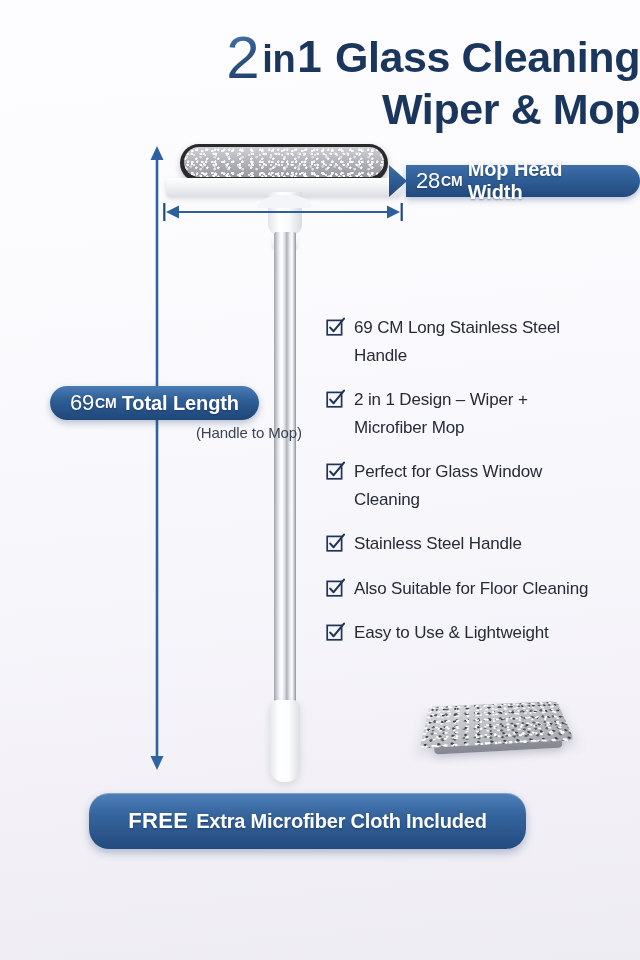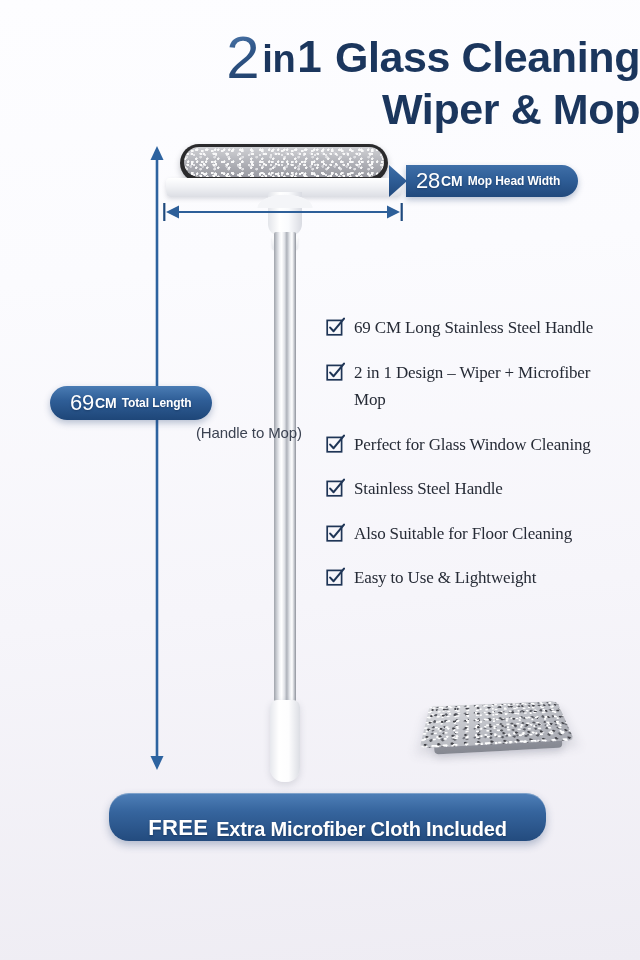--- a/index.html
+++ b/index.html
@@ -133,38 +133,38 @@
     clip-path:polygon(0 0,100% 50%,0 100%);
   }
   .badge-69{
     left:50px; top:386px; height:34px; padding:12px 20px;
     border-radius:17px;
     background:linear-gradient(180deg,#4a7cb4 0%,#2f5e97 42%,#1e4678 100%);
     box-shadow:0 3px 7px rgba(30,60,110,.3);
   }
   .num{ font-size:22px; font-weight:400; letter-spacing:-0.3px; }
   .unit{ font-size:14px; font-weight:700; margin-left:1px; }
-  .btxt{ font-size:12px; font-weight:600; margin-left:5px; letter-spacing:-0.1px; }
+  .btxt{ font-size:20px; font-weight:600; margin-left:5px; letter-spacing:-0.1px; }
   .sub-note{
     position:absolute; left:0; top:424px; width:302px; text-align:right;
     font-size:15px; color:#3c4352; letter-spacing:-0.1px;
   }
 
   
-  .features{ position:absolute; left:326px; top:314px; width:268px;font-family:Liberation Serif, serif; }
+  .features{ position:absolute; left:326px; top:314px; width:268px; }
   .feat{ display:flex; align-items:flex-start; margin-bottom:17px; }
   .chk{ flex:0 0 auto; width:19px; height:19px; margin:3px 9px 0 0; position:relative; }
   .feat-txt{
     font-size:17px; line-height:1.62; color:#262b36; letter-spacing:-0.15px;
   }
 
   
   .free-banner{
-    position:absolute; left:109px; top:793px; width:437px; height:48px;
-    border-radius:20px; display:flex; align-items:flex-end; justify-content:center;
+    position:absolute; left:89px; top:793px; width:437px; height:56px;
+    border-radius:20px; display:flex; align-items:center; justify-content:center;
     background:linear-gradient(180deg,#4f80b8 0%,#36659e 38%,#234b7e 100%);
     box-shadow:0 4px 9px rgba(30,60,110,.3), inset 0 1px 0 rgba(255,255,255,.28);
     color:#fff; text-shadow:0 1px 2px rgba(10,30,60,.45);
   }
   .free-word{ font-size:22px; font-weight:700; letter-spacing:0.3px; }
   .free-rest{ font-size:20px; font-weight:700; margin-left:8px; letter-spacing:-0.2px; }
 </style>
 </head>
 <body>
 

